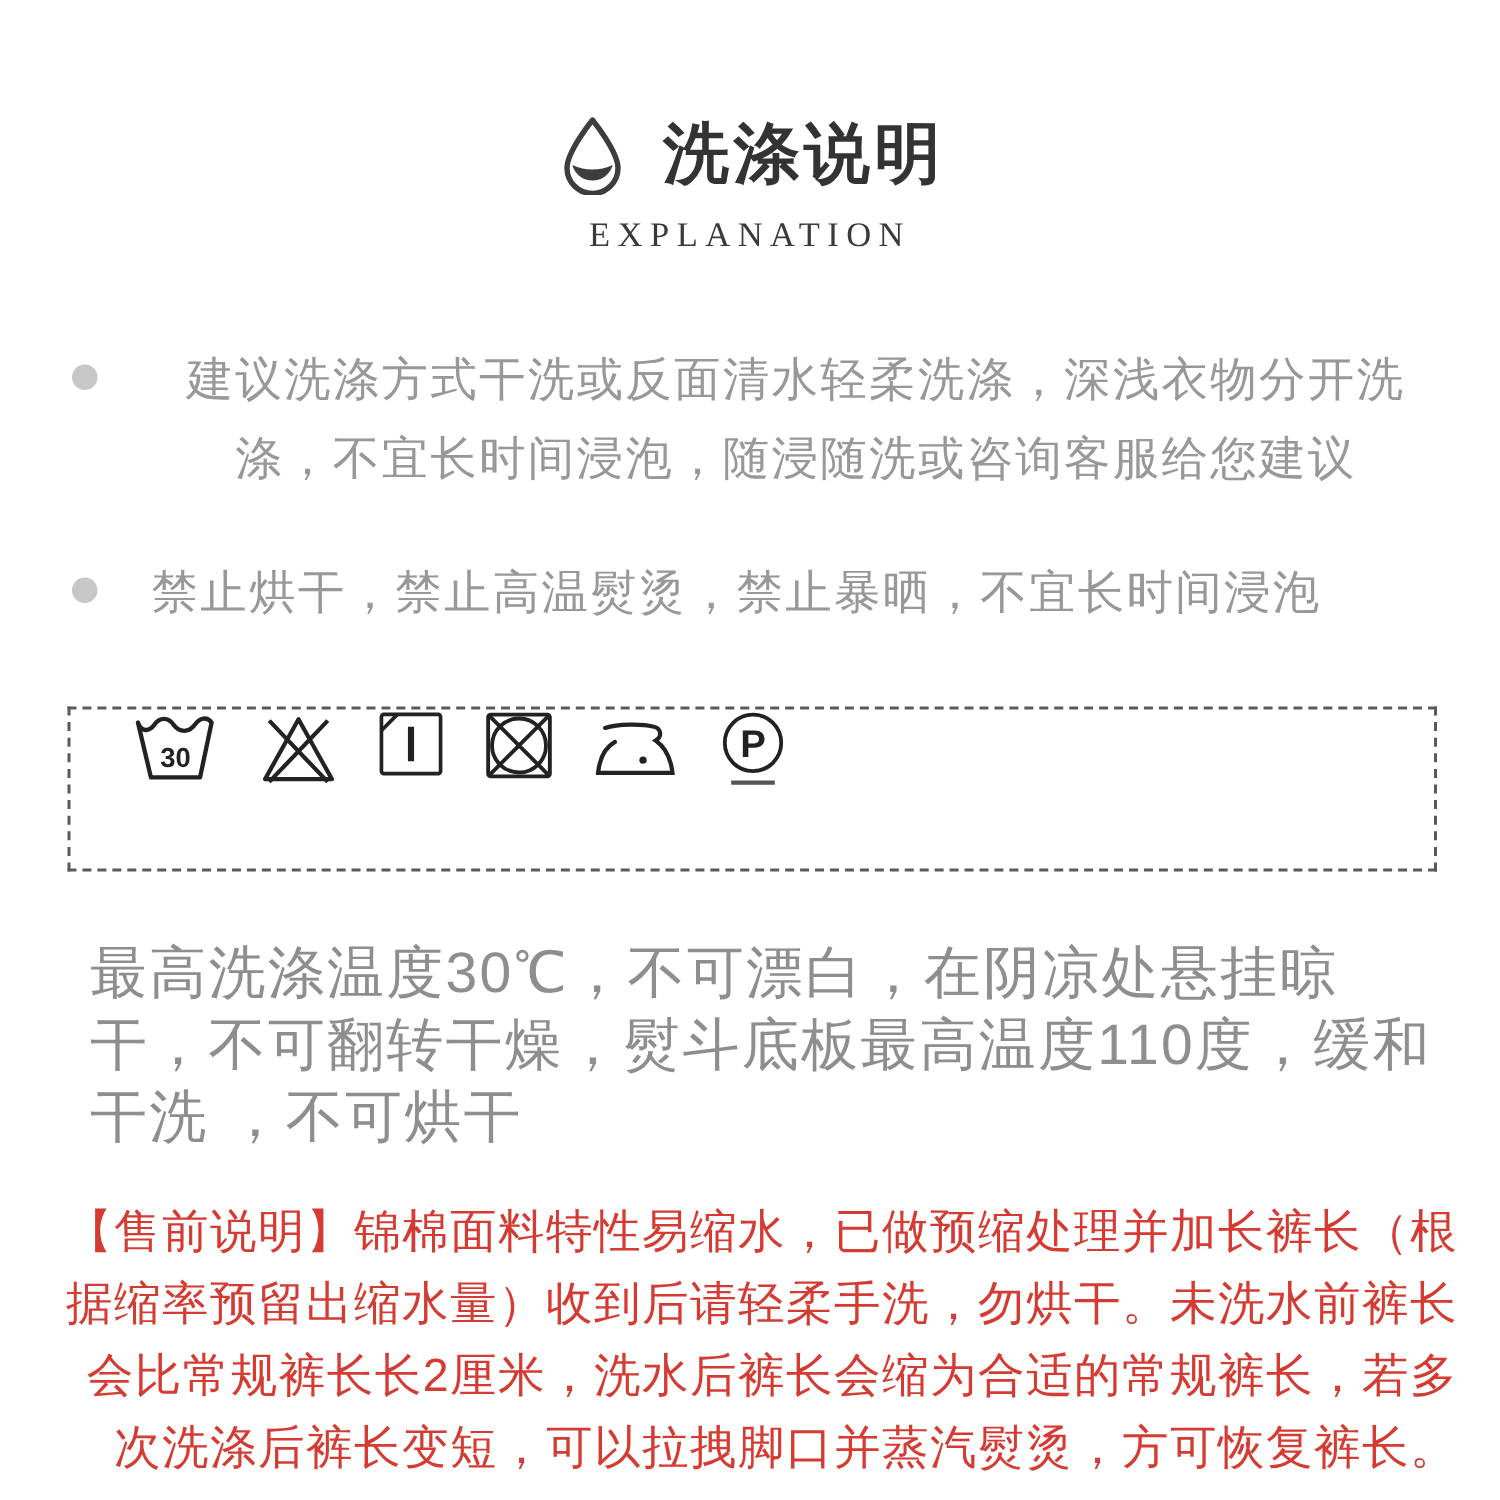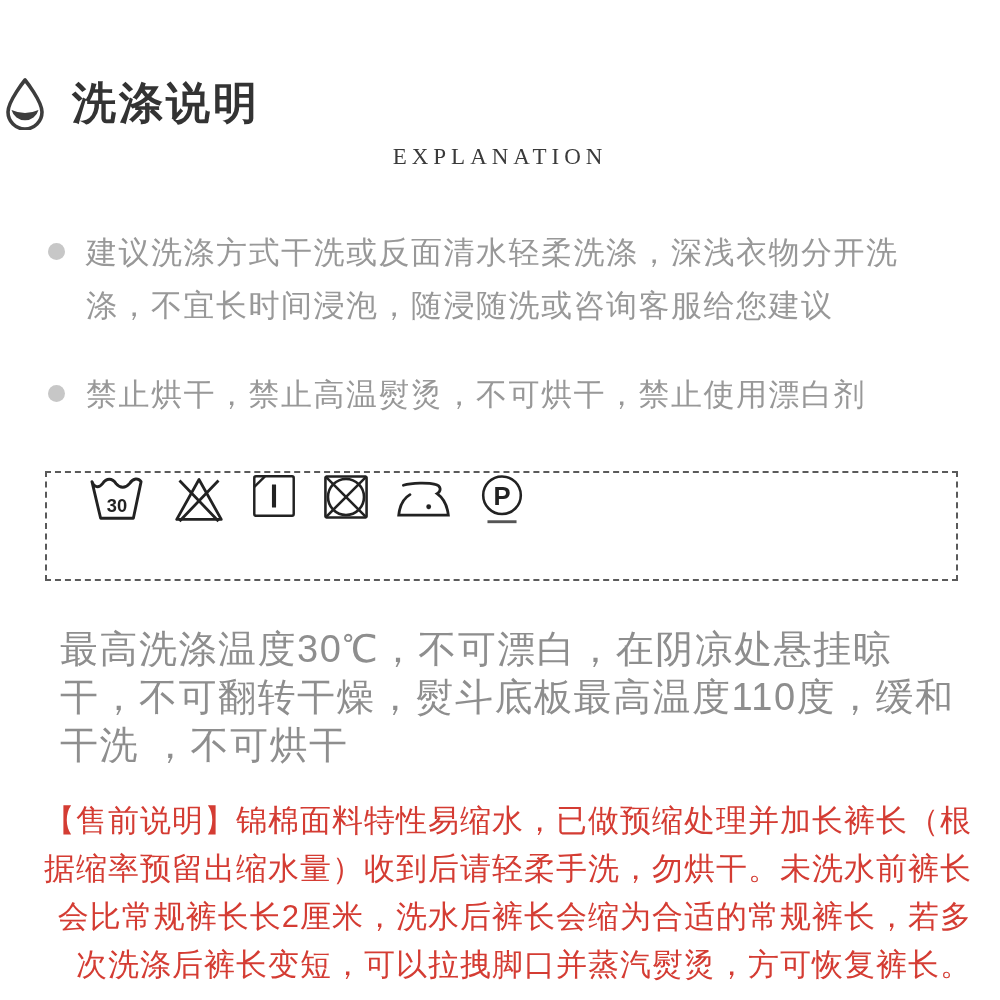--- a/index.html
+++ b/index.html
@@ -6,36 +6,36 @@
   .page {
     position: relative;
     width: 1000px; height: 1000px;
     background: #ffffff;
     font-family: "Liberation Sans", sans-serif;
     overflow: hidden;
   }
   
   .header { padding-top: 76px; text-align: center; }
   .header-row {
-    display: flex; align-items: center; gap: 22px;
+    display: flex; align-items: center; justify-content: center; gap: 22px;
     height: 54px;
   }
   .drop { display: inline-flex; width: 50px; height: 54px; }
   .title {
     margin: 0; font-size: 44px; font-weight: 700; color: #333333;
     letter-spacing: 3px; line-height: 54px;
   }
   .subtitle {
     margin-top: 14px;
     font-family: "Liberation Serif", serif;
     font-size: 23px; letter-spacing: 5px; color: #3a3a3a;
   }
   
   .bullets { margin: 56px 40px 0 48px; }
-  .bullet-item { display: flex; gap: 21px; }
+  .bullet-item { display: flex; gap: 36px; text-align: center; }
   .bullet-item + .bullet-item { margin-top: 36px; }
   .dot {
     flex: none; width: 17px; height: 17px; border-radius: 50%;
     background: #c7c7c7; margin-top: 17px;
   }
   .bullet-text {
     margin: 0; font-size: 31px; color: #989898;
     line-height: 53px; letter-spacing: 1.5px;
   }
   
@@ -84,21 +84,21 @@
     <div class="subtitle">EXPLANATION</div>
   </div>
 
   <div class="bullets">
     <div class="bullet-item">
       <span class="dot"></span>
       <p class="bullet-text">建议洗涤方式干洗或反面清水轻柔洗涤，深浅衣物分开洗涤，不宜长时间浸泡，随浸随洗或咨询客服给您建议</p>
     </div>
     <div class="bullet-item">
       <span class="dot"></span>
-      <p class="bullet-text">禁止烘干，禁止高温熨烫，不可烘干，禁止使用漂白剂</p>
+      <p class="bullet-text">禁止烘干，禁止高温熨烫，禁止暴晒，不宜长时间浸泡</p>
     </div>
   </div>
 
   <div class="care-box">
 
     <span class="symbol">
       <svg viewBox="0 0 62 54" width="60" height="52" aria-hidden="true">
         <path class="sym-stroke" stroke-linejoin="round" d="M5 9 C7 15 12 16 16 11 C20 5 26 5 30 11 C34 16 40 16 44 11 C48 5 53 5 56 9 L48 47 L14 47 Z"></path>
         <text class="sym-text" x="31" y="40" text-anchor="middle" font-size="19">30</text>
       </svg>

